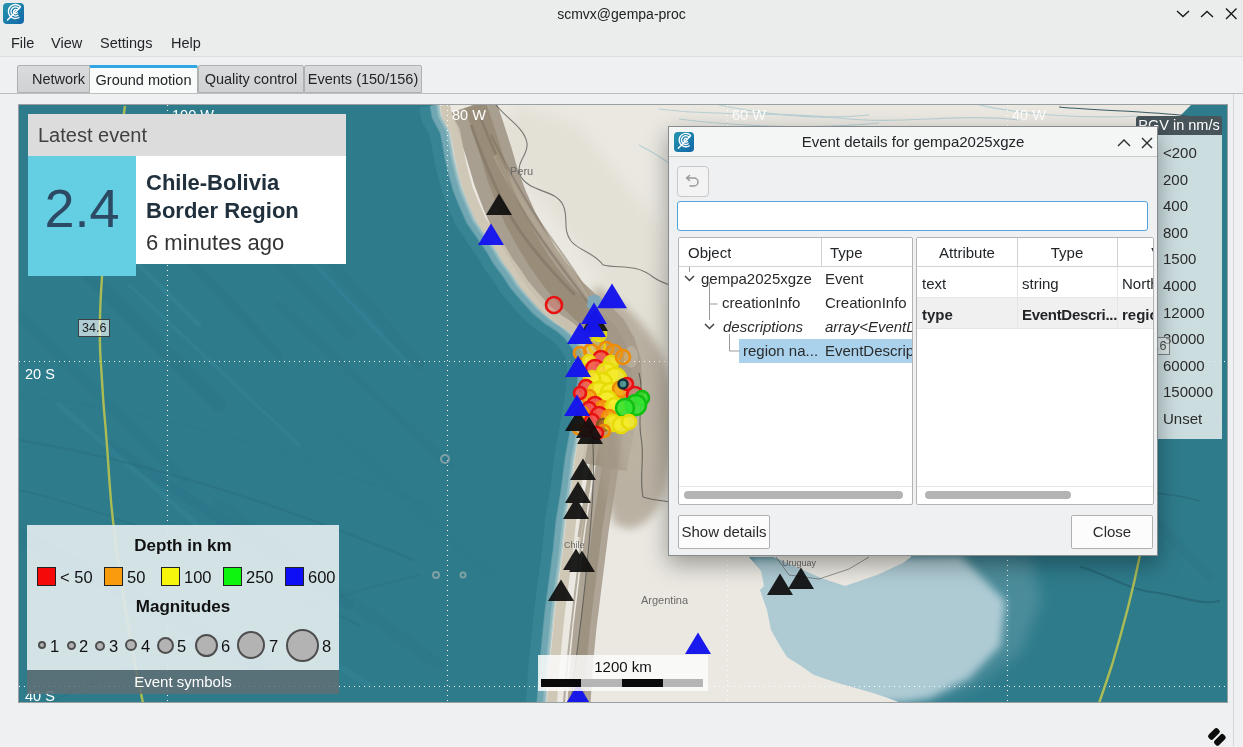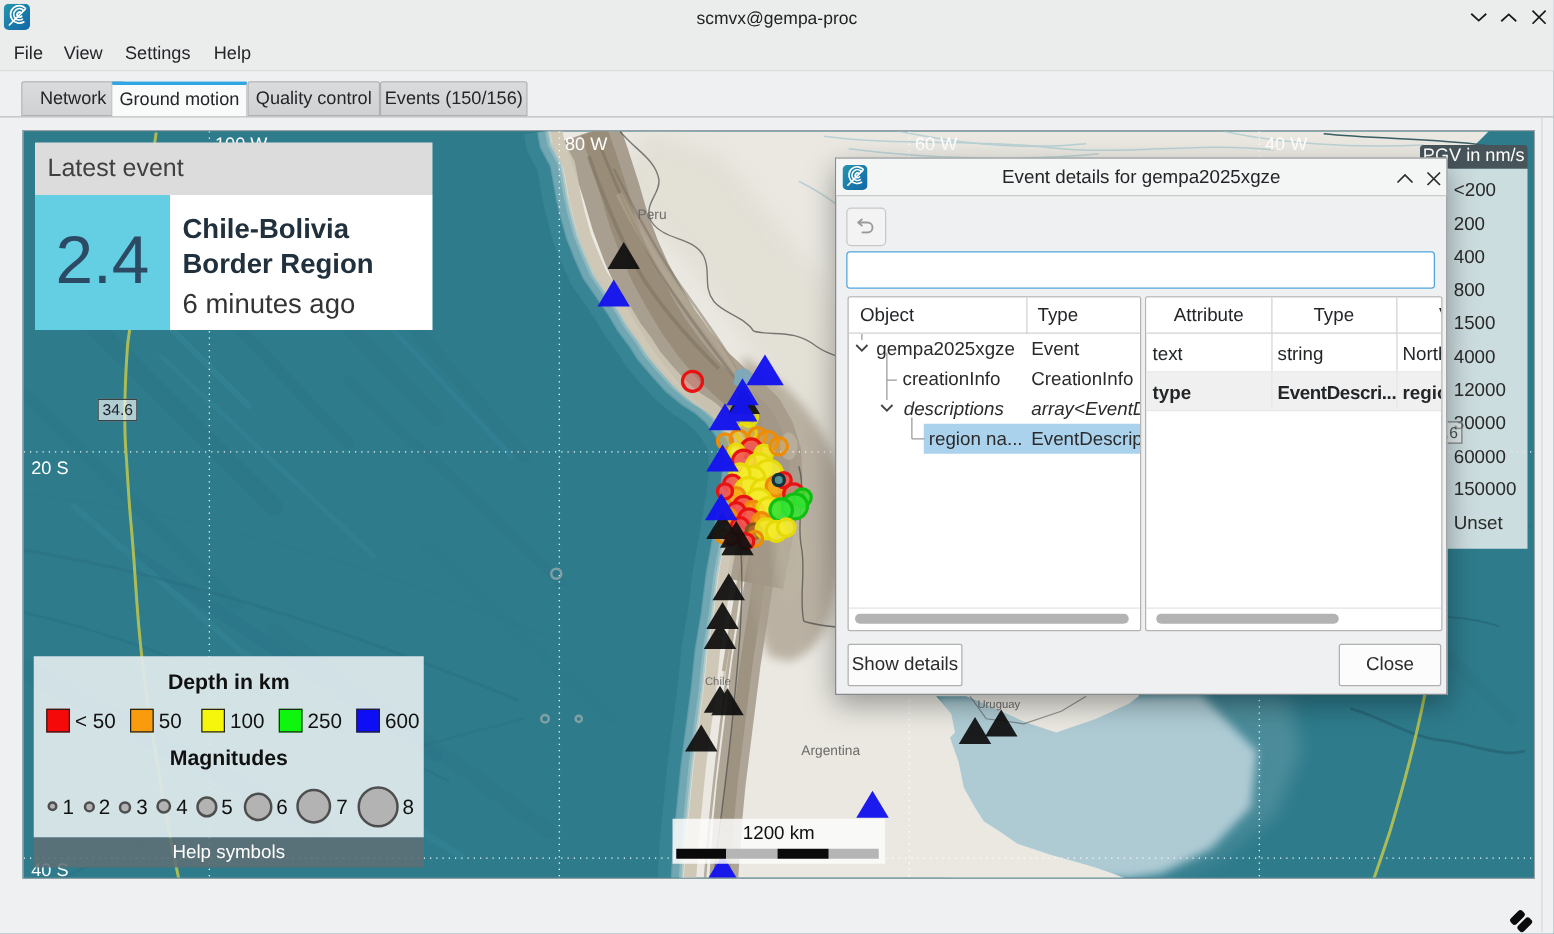--- a/index.html
+++ b/index.html
@@ -15,21 +15,21 @@
   .tab{position:absolute;top:65px;height:28px;background:linear-gradient(#d9dbdc,#cfd1d2);border:1px solid #aeb1b2;border-radius:2px 2px 0 0;
        box-sizing:border-box;font-size:14.5px;text-align:center;line-height:27px;color:#232629;}
   .tab.active{background:#f9fafa;border-bottom:1px solid #f9fafa;border-top:3px solid #30a7e4;height:29px;line-height:24px;}
   
   #map{left:18px;top:104px;width:1208px;height:597px;border:1px solid #9aa0a2;box-sizing:content-box;
        overflow:hidden;background:#2e7b8c;}
   
   #levt{left:9px;top:9px;width:318px;height:150px;}
   #levt .hd{position:absolute;left:0;top:0;width:318px;height:42px;background:#dcdcdc;
             font-size:20px;color:#404040;line-height:42px;padding-left:10px;box-sizing:border-box;}
-  #levt .mag{position:absolute;left:0;top:42px;width:108px;height:108px;background:#64cfe2;
+  #levt .mag{position:absolute;left:0;top:42px;width:108px;height:120px;background:#64cfe2;
              color:#2c4a63;font-size:54px;text-align:center;line-height:104px;}
   #levt .body{position:absolute;left:108px;top:42px;width:210px;height:108px;background:#fff;}
   #levt .rg{position:absolute;left:10px;top:13px;font-size:22px;font-weight:bold;color:#20303c;line-height:28px;}
   #levt .ago{position:absolute;left:10px;top:74px;font-size:22px;color:#333;}
   
   #dleg{left:8px;top:420px;width:312px;height:170px;font-size:16.5px;color:#111;}
   #dleg .bg{position:absolute;left:0;top:0;width:312px;height:145px;background:rgba(223,233,236,0.93);}
   #dleg .t1{position:absolute;left:0;top:11px;width:312px;text-align:center;font-weight:bold;font-size:17px;}
   #dleg .sq{position:absolute;top:42px;width:17px;height:17px;border:1.5px solid #222;}
   #dleg .sl{position:absolute;top:42px;height:20px;line-height:20px;}
@@ -347,21 +347,21 @@
     <div class="ci" style="left:98px;top:114px;width:8px;height:8px;"></div>
       <div class="cl" style="left:114px">4</div>
     <div class="ci" style="left:130px;top:112px;width:13px;height:13px;"></div>
       <div class="cl" style="left:150px">5</div>
     <div class="ci" style="left:168px;top:109px;width:19px;height:19px;"></div>
       <div class="cl" style="left:194px">6</div>
     <div class="ci" style="left:210px;top:106px;width:24px;height:24px;"></div>
       <div class="cl" style="left:242px">7</div>
     <div class="ci" style="left:259px;top:104px;width:29px;height:29px;"></div>
       <div class="cl" style="left:295px">8</div>
-    <div class="bar">Help symbols</div>
+    <div class="bar">Event symbols</div>
   </div>
 
   <div class="abs" id="pgv">
     <div class="ti">PGV in nm/s</div>
     <div class="bg"></div>
     <div class="sw" style="top:29px;background:#1418d0"></div>
       <div class="lb" style="top:29px">&lt;200</div>
     <div class="sw" style="top:56px;background:#1c1ce6"></div>
       <div class="lb" style="top:56px">200</div>
     <div class="sw" style="top:82px;background:#2a8ce0"></div>

